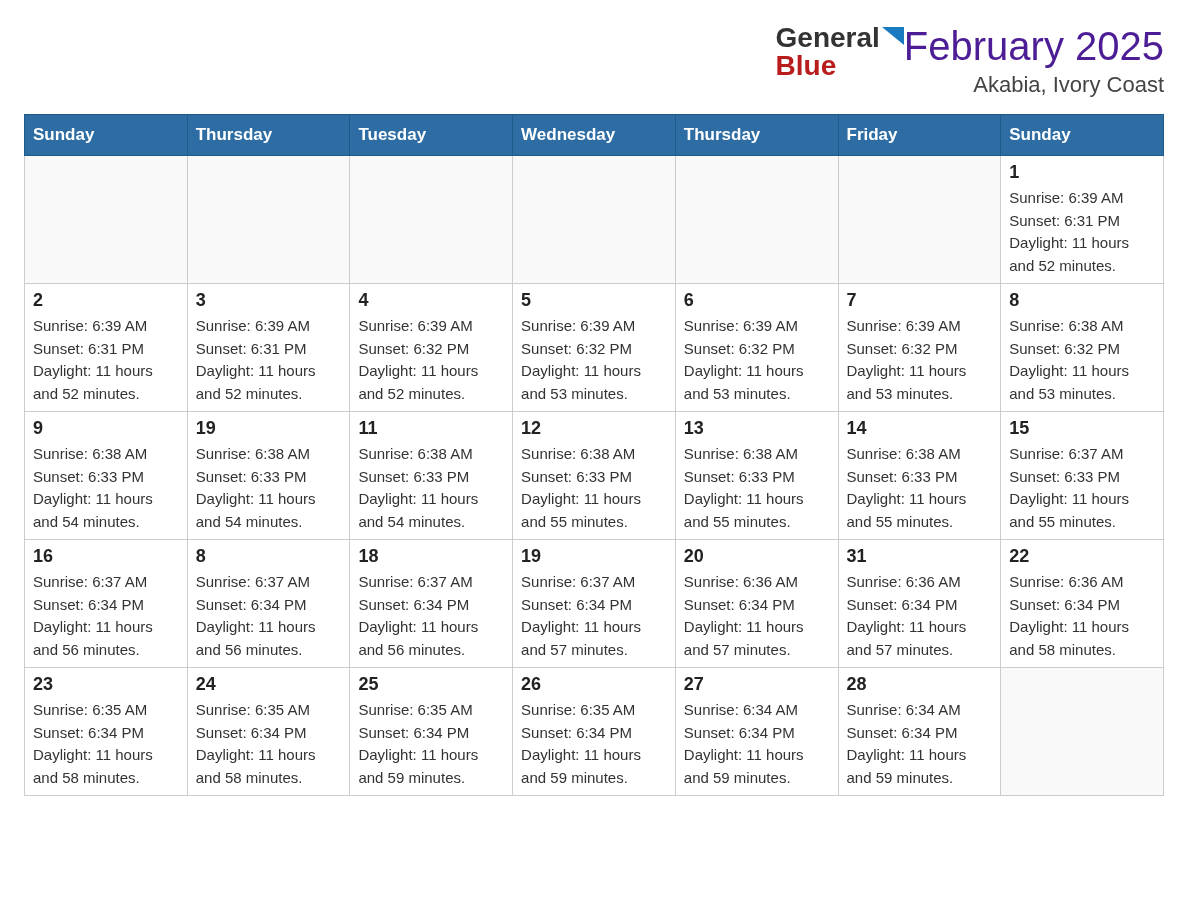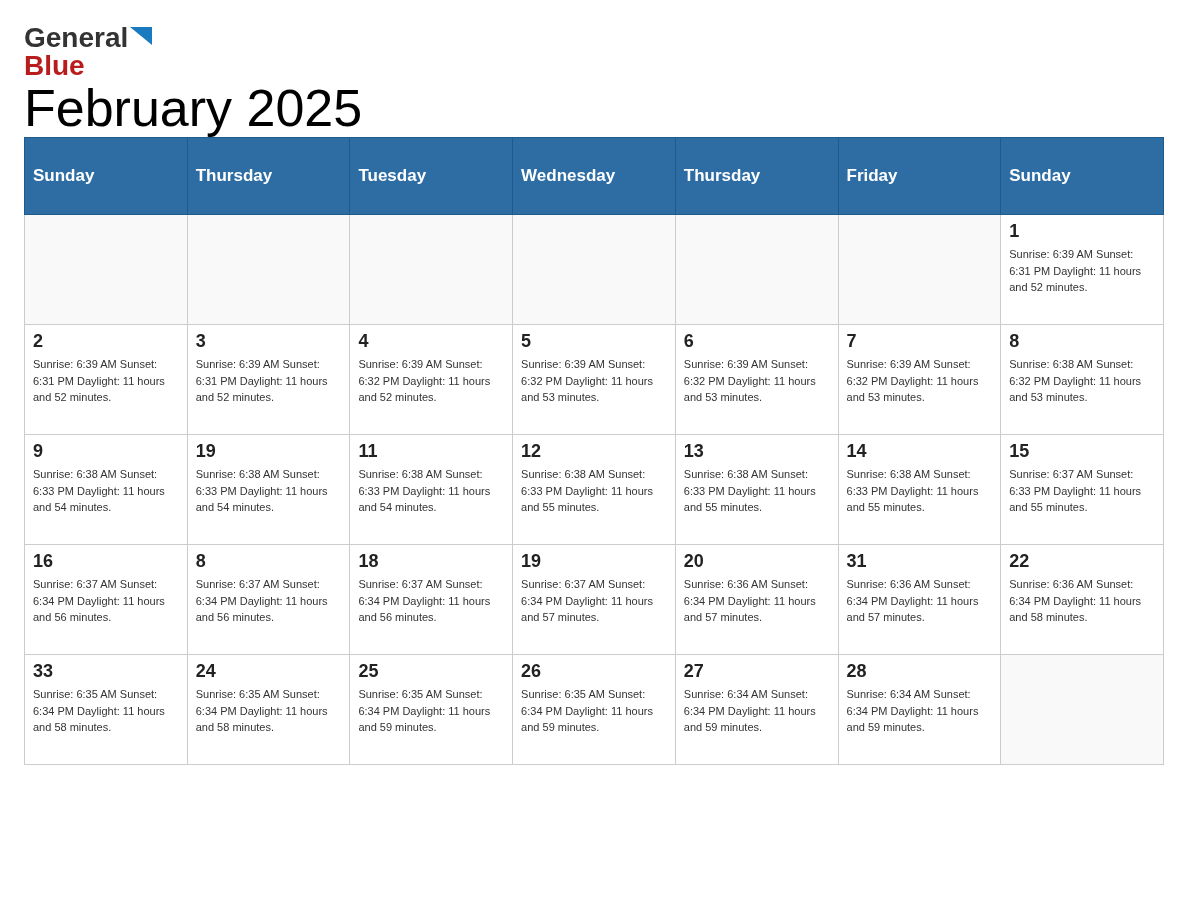--- a/index.html
+++ b/index.html
@@ -5,24 +5,23 @@
     * { box-sizing: border-box; margin: 0; padding: 0; }
     body {
       font-family: Arial, sans-serif;
       background: #fff;
       padding: 24px;
       width: 1188px;
       min-height: 918px;
     }
     .header {
       display: flex;
-      justify-content: space-between;
+      justify-content: flex-end;
       align-items: flex-start;
-      margin-bottom: 0;
-      flex-direction: column;
+      margin-bottom: 16px;
     }
     .logo {
       display: flex;
       flex-direction: column;
       align-items: flex-start;
     }
     .logo-general {
       font-size: 28px;
       font-weight: bold;
       color: #333;
@@ -31,40 +30,40 @@
     .logo-blue {
       font-size: 28px;
       font-weight: bold;
       color: #b91c1c;
       line-height: 1;
     }
     .title-block {
       text-align: right;
     }
     .month-title {
-      font-size: 52px;
+      font-size: 40px;
       font-weight: normal;
-      color: #000000;
+      color: #4c1d95;
       line-height: 1.1;
     }
     .location {
       font-size: 22px;
       color: #444;
       margin-top: 4px;
     }
     .calendar {
       width: 100%;
       border-collapse: collapse;
     }
     .calendar thead tr th {
       background-color: #2d6da3;
       color: #fff;
       font-size: 17px;
       font-weight: bold;
-      padding: 28px 8px;
+      padding: 10px 8px;
       text-align: left;
       border: 1px solid #1e5a8a;
     }
     .calendar tbody tr td {
       border: 1px solid #ccc;
       vertical-align: top;
       padding: 6px 8px;
       width: 14.28%;
       min-height: 110px;
       font-size: 13px;
@@ -74,21 +73,21 @@
       height: 110px;
     }
     .day-number {
       font-size: 18px;
       font-weight: bold;
       color: #222;
       margin-bottom: 4px;
       display: block;
     }
     .day-info {
-      font-size: 11px;
+      font-size: 15px;
       color: #333;
       line-height: 1.5;
     }
     .empty-cell {
       background: #f9f9f9;
     }
     .logo-line {
       display: flex;
       align-items: center;
     }
@@ -105,20 +104,21 @@
           <polygon points="0,0 22,0 22,18" fill="#1a7abf"></polygon>
         </svg>
       </span>
     </div>
     <div>
       <span class="logo-blue">Blue</span>
     </div>
   </div>
   <div class="title-block">
     <div class="month-title">February 2025</div>
+    <div class="location">Akabia, Ivory Coast</div>
   </div>
 </div>
 
 <table class="calendar">
   <thead>
     <tr>
     <th>Sunday</th>
         <th>Thursday</th>
         <th>Tuesday</th>
         <th>Wednesday</th>
@@ -269,21 +269,21 @@
         </td>
         <td>
           <span class="day-number">22</span>
           <div class="day-info">Sunrise: 6:36 AM
 Sunset: 6:34 PM
 Daylight: 11 hours and 58 minutes.</div>
         </td>
       </tr>
       <tr>
         <td>
-          <span class="day-number">33</span>
+          <span class="day-number">23</span>
           <div class="day-info">Sunrise: 6:35 AM
 Sunset: 6:34 PM
 Daylight: 11 hours and 58 minutes.</div>
         </td>
         <td>
           <span class="day-number">24</span>
           <div class="day-info">Sunrise: 6:35 AM
 Sunset: 6:34 PM
 Daylight: 11 hours and 58 minutes.</div>
         </td>

